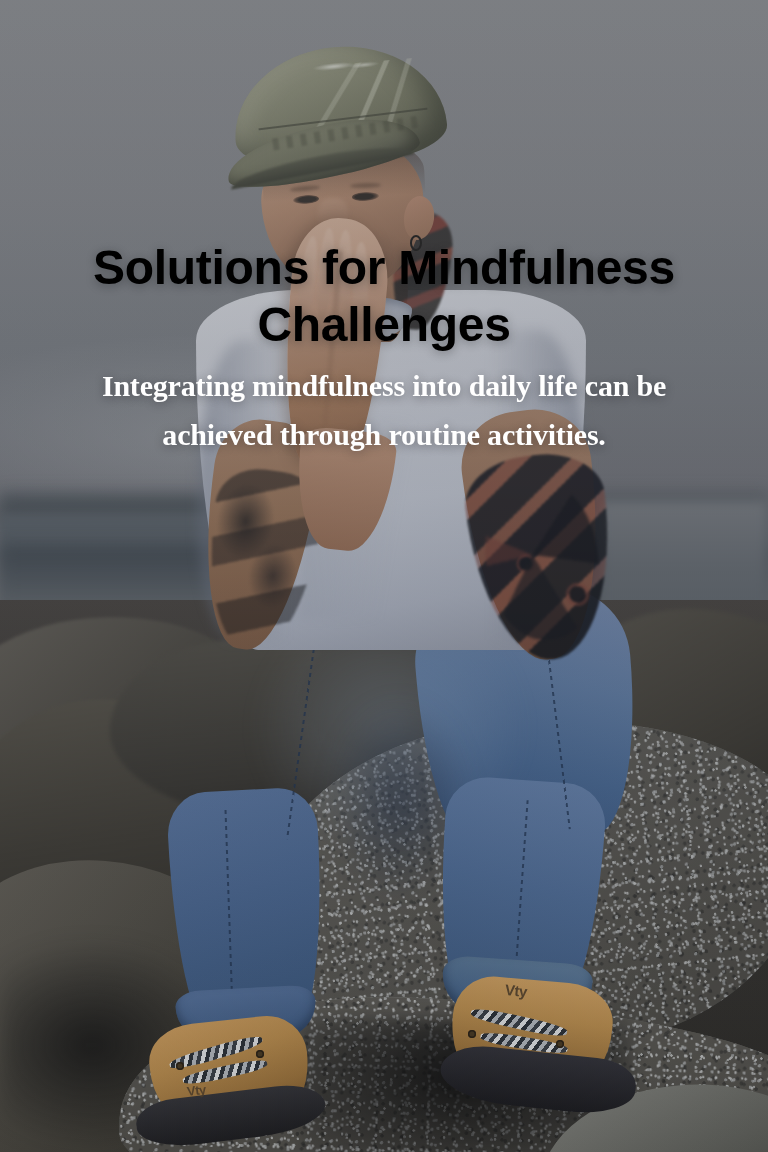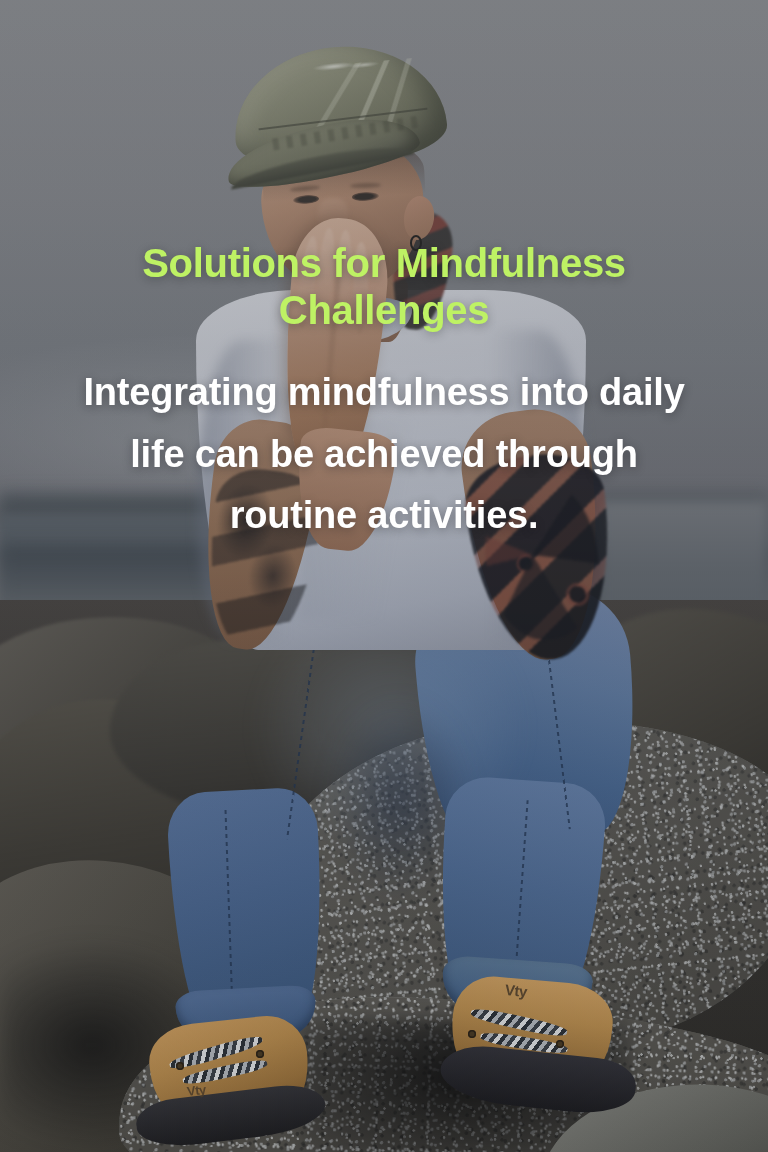--- a/index.html
+++ b/index.html
@@ -491,29 +491,30 @@
   .tint { position:absolute; inset:0;
     background:linear-gradient(180deg, rgba(66,70,78,.22) 0%, rgba(58,62,70,.30) 30%, rgba(40,44,52,.22) 55%, rgba(22,24,28,.18) 100%); }
 
   
   .text-wrap {
     position:absolute; left:0; top:0; width:768px; height:1152px;
     text-align:center;
   }
   .headline {
     position:absolute; left:56px; top:240px; width:656px;
-    font-size:40px; font-weight:700; line-height:1.18;
-    color:#bef264; letter-spacing:-.3px;
+    font-size:48px; font-weight:700; line-height:1.18;
+    color:#000000; letter-spacing:-.3px;
     text-shadow:0 2px 10px rgba(20,22,26,.35);
   }
   .subhead {
     position:absolute; left:80px; top:362px; width:608px;
-    font-size:38px; font-weight:700; line-height:1.62;
+    font-size:30px; font-weight:700; line-height:1.62;
     color:#ffffff; letter-spacing:-.2px;
     text-shadow:0 2px 10px rgba(20,22,26,.38);
+    font-family:Liberation Serif, serif;
   }
   .footer-url {
     position:absolute; left:64px; top:1040px; width:640px;
     font-size:33px; font-weight:700; line-height:1.1;
     color:#ffffff; letter-spacing:.2px;
     text-shadow:0 2px 12px rgba(10,12,16,.55);
   }
 </style>
 </head>
 <body>

